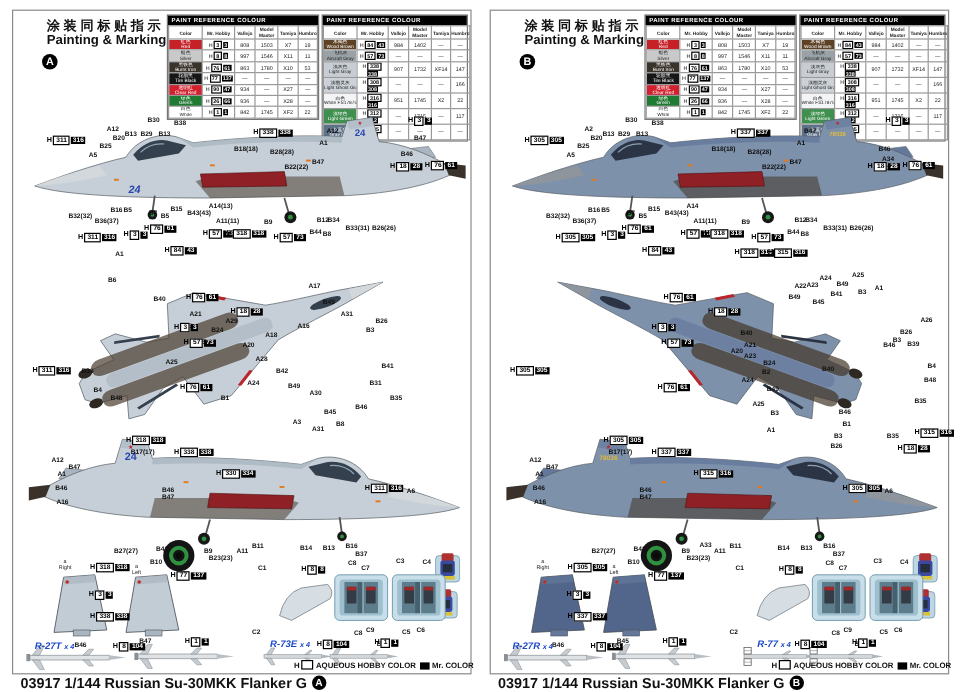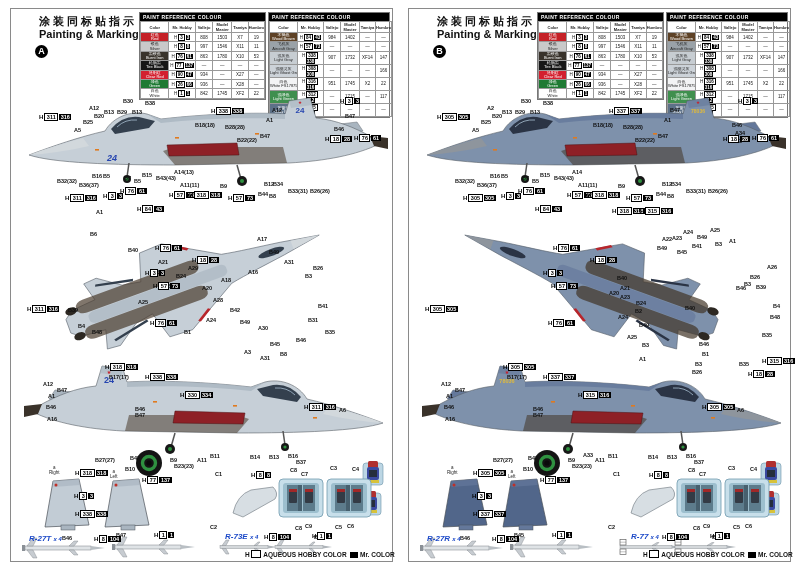--- a/index.html
+++ b/index.html
@@ -890,14 +890,16 @@
       </div>
     <div class="callouts">
         <span class="mlabel" style="left: 18px; top: 525px;">R-27R <span class="qty">x 4</span></span>
         <span class="mlabel" style="left: 222px; top: 523px;">R-77 <span class="qty">x 4</span></span>
       </div>
     <div class="finlabel" style="left:38px;top:456px"><span>a</span><br><span>Right</span></div>
     <div class="finlabel" style="left:99px;top:460px"><span>a</span><br><span>Left</span></div>
     <div class="legend">H<span class="wb"></span> <span>AQUEOUS HOBBY COLOR</span>&nbsp;&nbsp;<span class="bb"></span> <span>Mr. COLOR</span></div>
   </div>
 
+  <div class="footer" id="footerA"><span>03917 1/144 Russian Su-30MKK Flanker G</span><span class="fbadge">A</span></div>
+  <div class="footer" id="footerB"><span>03917 1/144 Russian Su-30MKK Flanker G</span><span class="fbadge">B</span></div>
 
 </div>
 
 </body></html>

